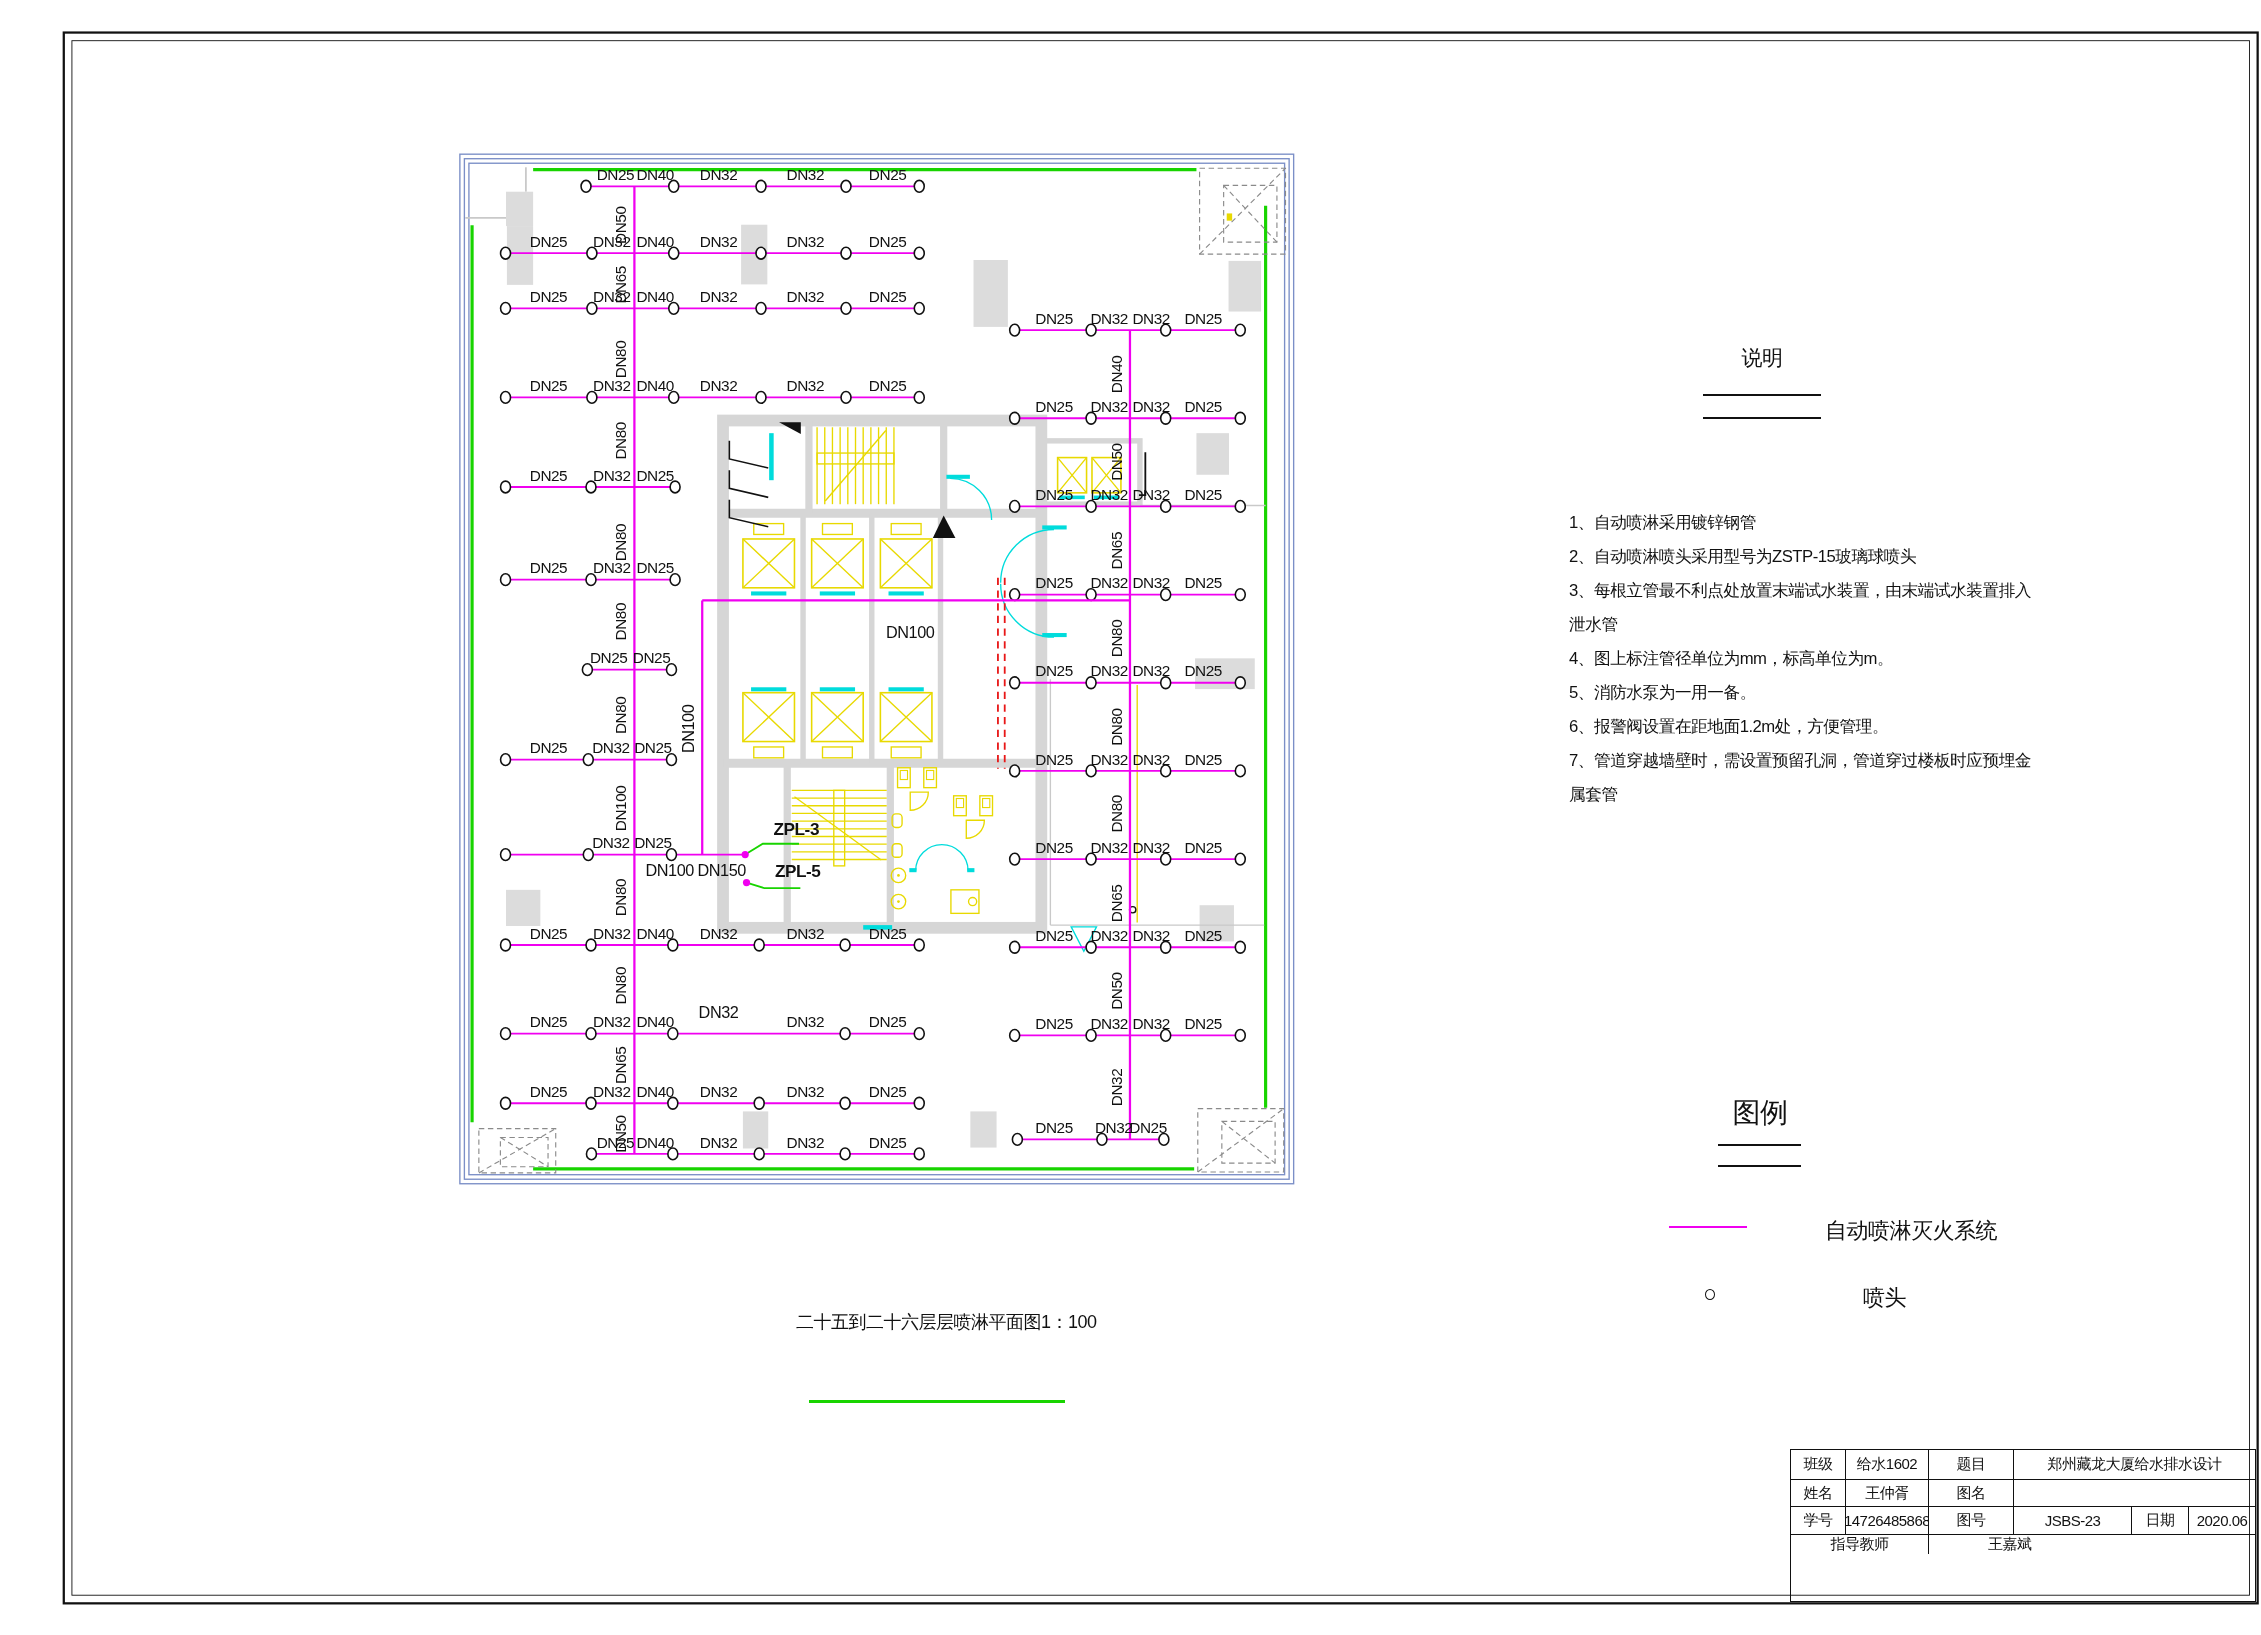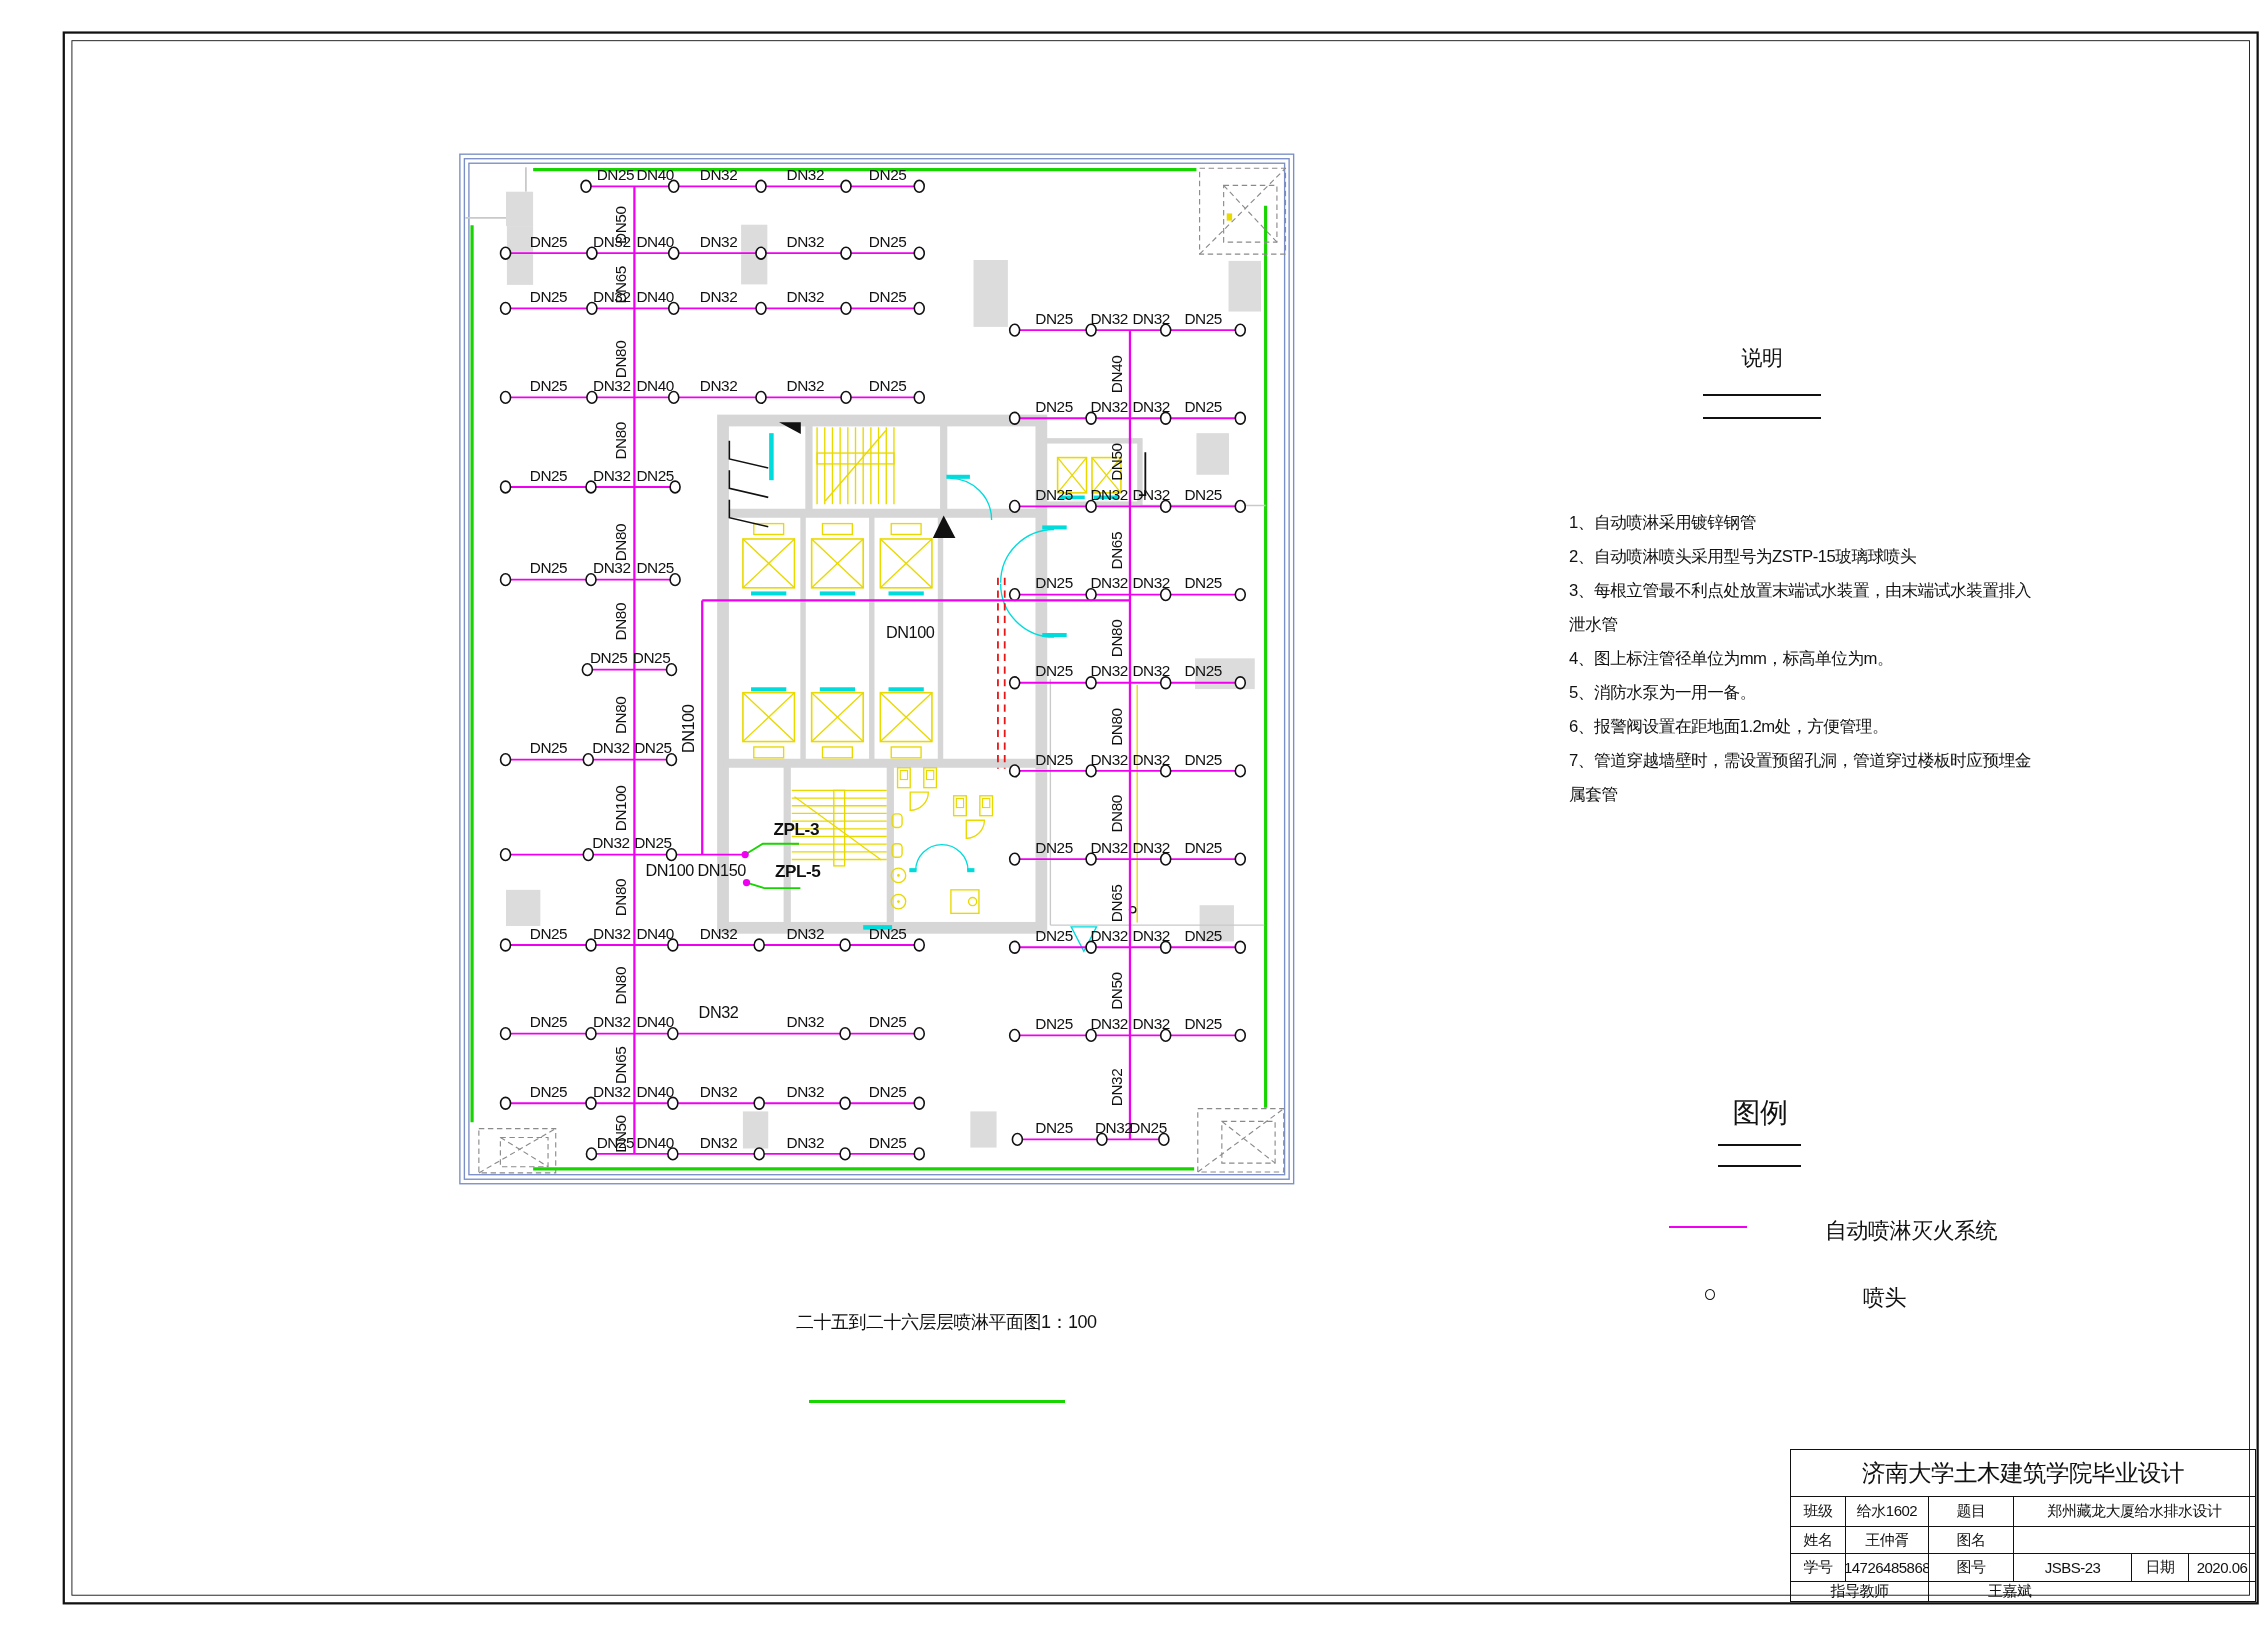--- a/index.html
+++ b/index.html
@@ -458,21 +458,20 @@
 <div class="abs rule" style="left:1718px;top:1165px;width:83px;"></div>
 <div class="abs" style="left:1669px;top:1226px;width:78px;height:2.3px;background:#f000f0;"></div>
 <div class="abs cad legend-label" style="left:1825px;top:1216px;">自动喷淋灭火系统</div>
 <div class="abs" style="left:1705px;top:1289px;width:8.1px;height:9px;border:1.4px solid #111;border-radius:50%;"></div>
 <div class="abs cad legend-label" style="left:1825px;top:1283px;padding-left:38px;">喷头</div>
 
 <div class="abs cad" id="caption">二十五到二十六层层喷淋平面图1：100</div>
 <div class="abs" id="caption-rule"></div>
 
 <div class="abs" id="title-block">
-  <div id="tb-header" class="cad">济南大学土木建筑学院毕业设计</div>
   <div class="tb-row" style="height:30px;">
     <div class="tb-cell cad" style="width:55px;">班级</div>
     <div class="tb-cell cad" style="width:83px;">给水1602</div>
     <div class="tb-cell cad" style="width:85px;">题目</div>
     <div class="tb-cell cad" style="flex:1;">郑州藏龙大厦给水排水设计</div>
   </div>
   <div class="tb-row" style="height:27px;">
     <div class="tb-cell cad" style="width:55px;">姓名</div>
     <div class="tb-cell cad" style="width:83px;">王仲胥</div>
     <div class="tb-cell cad" style="width:85px;">图名</div>

